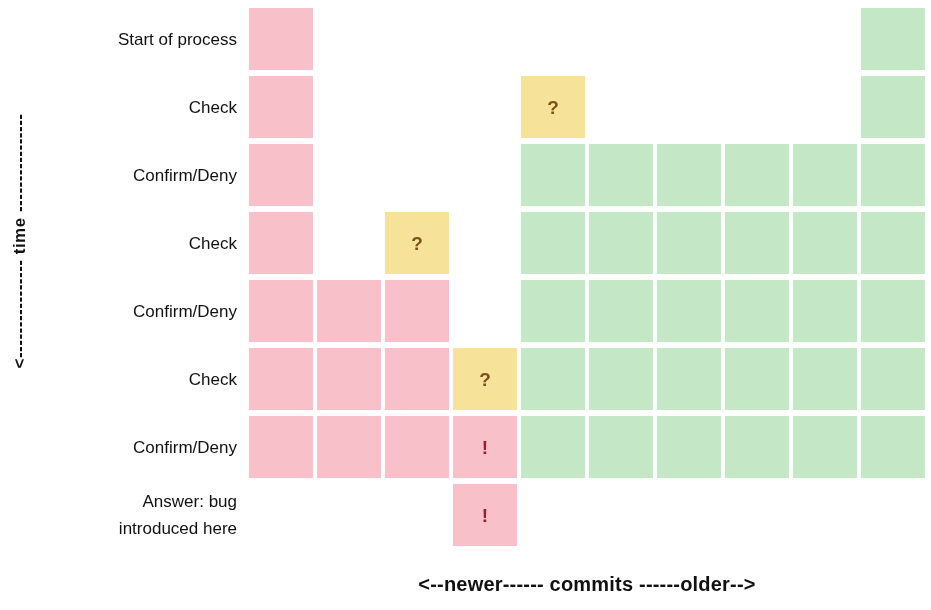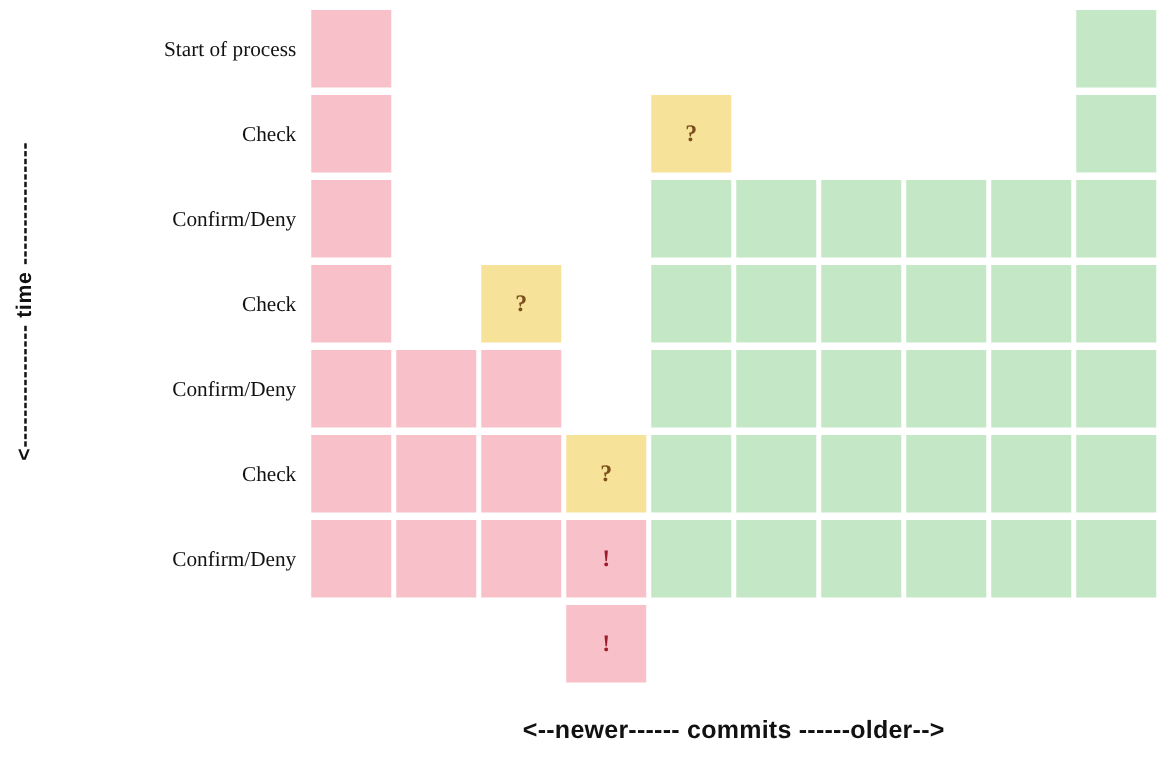--- a/index.html
+++ b/index.html
@@ -32,21 +32,20 @@
   
   .bisect-grid {
     position: absolute;
     left: 0;
     top: 8px;
     display: grid;
     grid-template-columns: 245px repeat(10, 64px);
     grid-template-rows: repeat(8, 62px);
     column-gap: 4px;
     row-gap: 6px;
-    font-family: Liberation Serif, serif;
   }
   .row-label {
     grid-column: 1;
     display: flex;
     align-items: center;
     justify-content: flex-end;
     padding-right: 8px;
     font-size: 17px;
     line-height: 27px;
     text-align: right;
@@ -148,20 +147,22 @@
       <div class="cell bad" style="grid-area: 7 / 4;"></div>
       <div class="cell bad" style="grid-area: 7 / 5;">
         <span class="mark x">!</span>
       </div>
       <div class="cell good" style="grid-area: 7 / 6;"></div>
       <div class="cell good" style="grid-area: 7 / 7;"></div>
       <div class="cell good" style="grid-area: 7 / 8;"></div>
       <div class="cell good" style="grid-area: 7 / 9;"></div>
       <div class="cell good" style="grid-area: 7 / 10;"></div>
       <div class="cell good" style="grid-area: 7 / 11;"></div>
+      <div class="row-label" style="grid-row: 8;">Answer: bug
+introduced here</div>
       <div class="cell bad" style="grid-area: 8 / 5;">
         <span class="mark x">!</span>
       </div>
     </div>
 
   <div class="x-axis-label">&lt;--newer------ commits ------older--&gt;</div>
 
 </div>
 
 </body></html>

